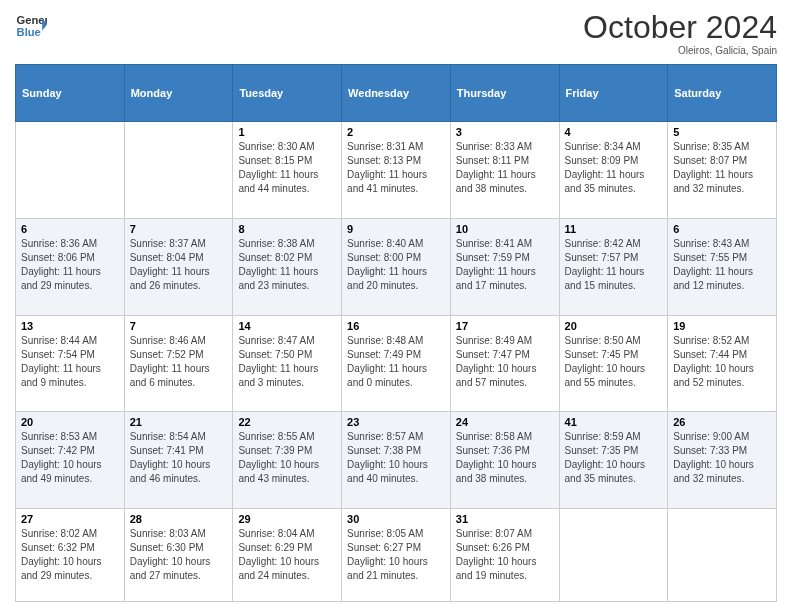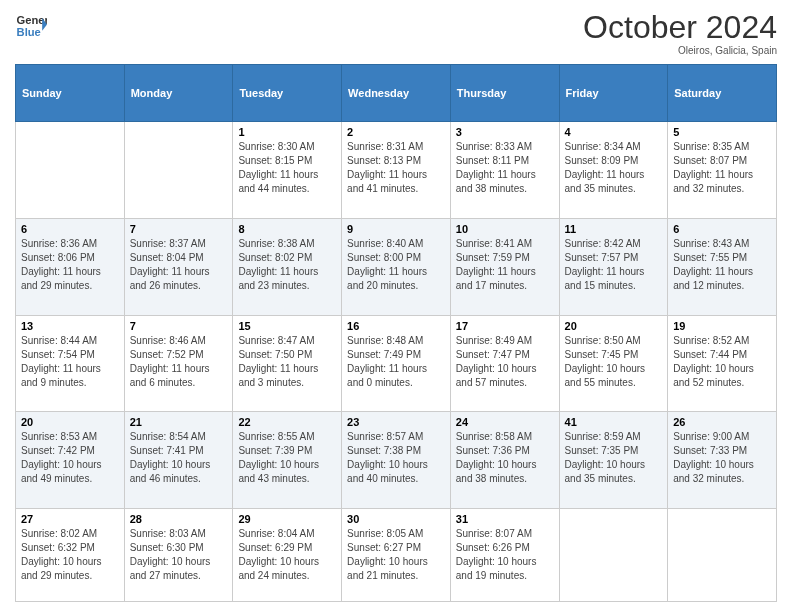--- a/index.html
+++ b/index.html
@@ -180,21 +180,21 @@
         <tr>
           <td>
             <span class="day-number">13</span>
             <div class="day-info">Sunrise: 8:44 AM<br>Sunset: 7:54 PM<br>Daylight: 11 hours and 9 minutes.</div>
           </td>
           <td>
             <span class="day-number">7</span>
             <div class="day-info">Sunrise: 8:46 AM<br>Sunset: 7:52 PM<br>Daylight: 11 hours and 6 minutes.</div>
           </td>
           <td>
-            <span class="day-number">15</span>
+            <span class="day-number">14</span>
             <div class="day-info">Sunrise: 8:47 AM<br>Sunset: 7:50 PM<br>Daylight: 11 hours and 3 minutes.</div>
           </td>
           <td>
             <span class="day-number">16</span>
             <div class="day-info">Sunrise: 8:48 AM<br>Sunset: 7:49 PM<br>Daylight: 11 hours and 0 minutes.</div>
           </td>
           <td>
             <span class="day-number">17</span>
             <div class="day-info">Sunrise: 8:49 AM<br>Sunset: 7:47 PM<br>Daylight: 10 hours and 57 minutes.</div>
           </td>

